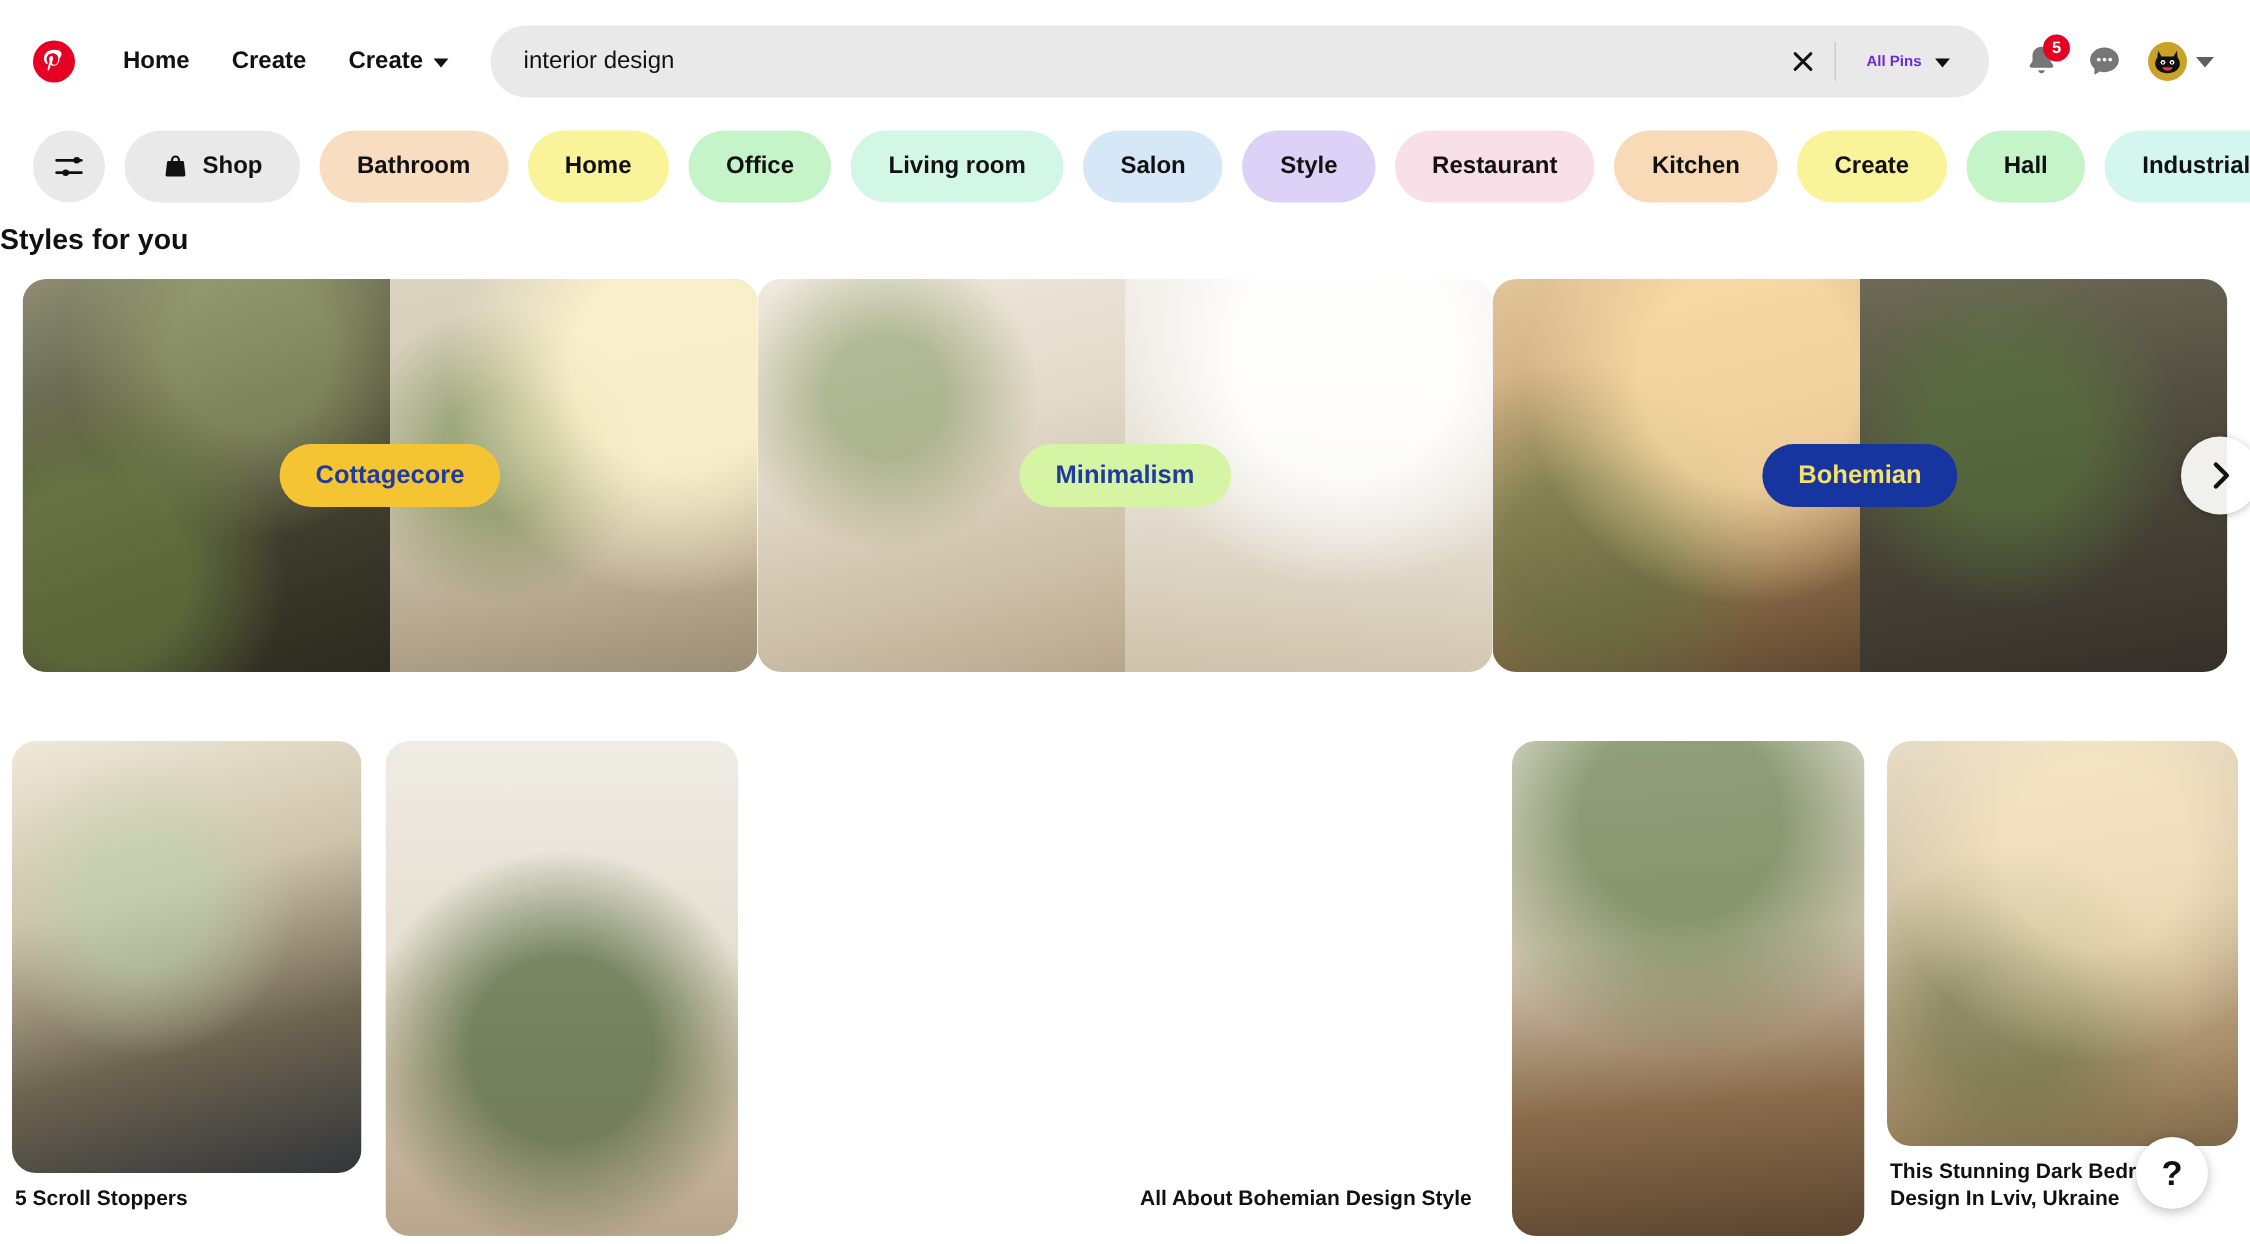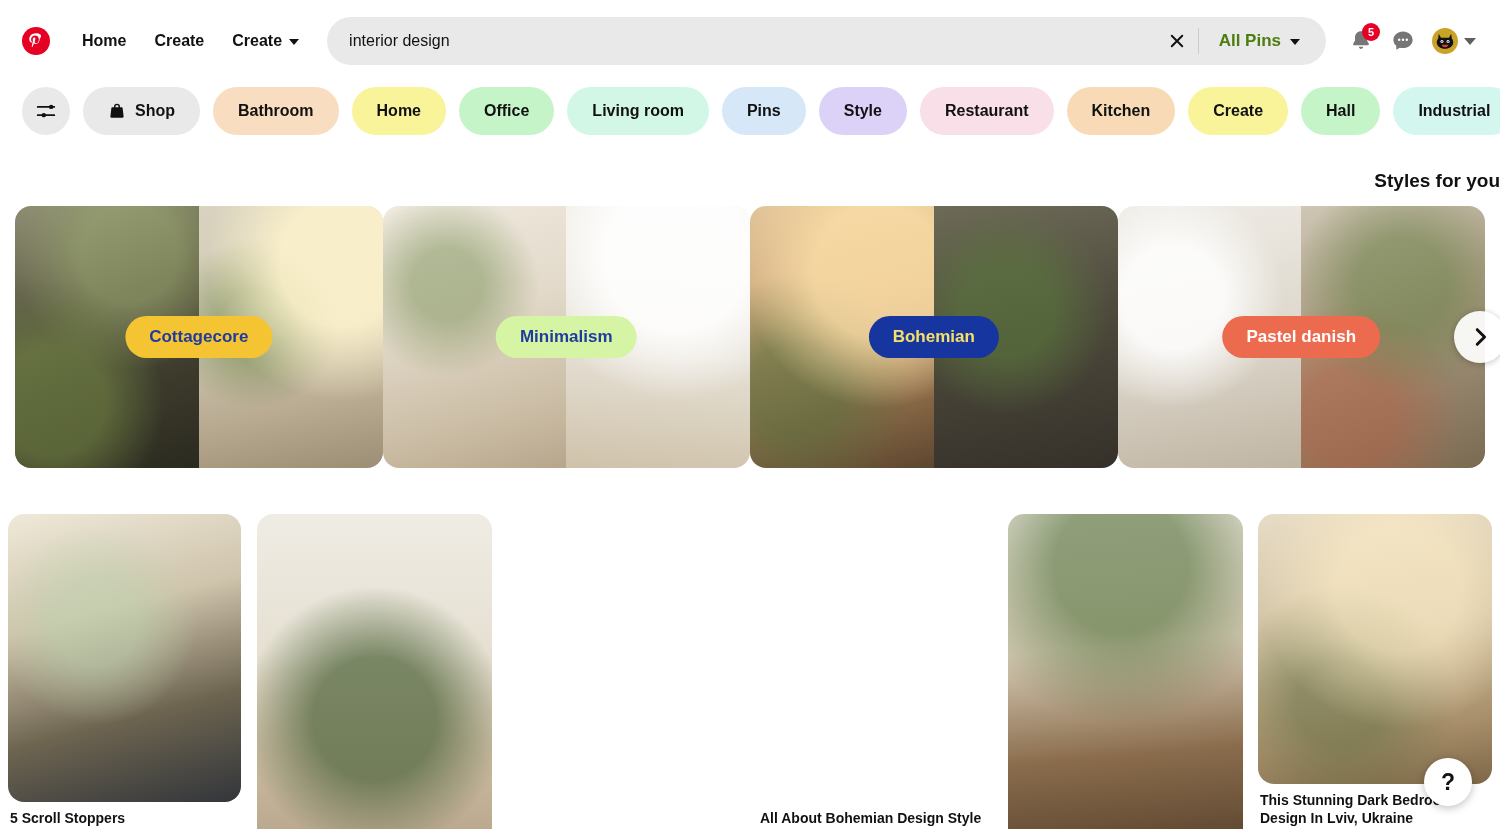--- a/index.html
+++ b/index.html
@@ -62,21 +62,21 @@
   .search-clear {
     width: 42px; height: 46px; display: flex; align-items: center;
     justify-content: center; cursor: pointer; flex: 0 0 auto;
   }
   .search-clear svg { width: 18px; height: 18px; }
   .search-divider {
     width: 1px; height: 26px; background: #cdcdcd; flex: 0 0 auto;
   }
   .allpins {
     display: flex; align-items: center; gap: 9px;
-    font-size: 17px; font-weight: bold; color: #4d7c0f;
+    font-size: 10px; font-weight: bold; color: #6d28d9;
     padding: 0 22px 0 20px; height: 46px; cursor: pointer; white-space: nowrap; justify-content: flex-end;
   }
 
   .hdr-icon {
     width: 42px; height: 42px; flex: 0 0 auto;
     display: flex; align-items: center; justify-content: center;
     cursor: pointer; position: relative; border-radius: 50%;
   }
   .hdr-icon svg { width: 24px; height: 24px; fill: #767676; }
   .badge {
@@ -117,22 +117,22 @@
   .chip-round {
     width: 48px; height: 48px; border-radius: 50%;
     background: #e9e9e9; display: flex; align-items: center;
     justify-content: center; cursor: pointer; flex: 0 0 auto;
   }
   .chip-round svg { width: 22px; height: 22px; }
   .chip svg.glyph { width: 18px; height: 18px; fill: #111; }
 
   
   .styles-title {
-    text-align: right; font-size: 19px; font-weight: bold;
-    color: #111; margin: 30px 0 14px;
+    text-align: left; font-size: 19px; font-weight: bold;
+    color: #111; margin: 10px 0 14px;
   }
   .styles-row {
     display: flex; padding: 0 15px;
     position: relative; height: 262px;
   }
   .style-card {
     flex: 1 1 0; height: 262px; border-radius: 16px;
     overflow: hidden; position: relative; cursor: pointer;
     display: flex;
   }
@@ -316,21 +316,21 @@
       <div class="chip" style="background: rgb(249, 243, 154); color: rgb(17, 17, 17);">
         <span>Home</span>
       </div>
       <div class="chip" style="background: rgb(198, 244, 201); color: rgb(17, 17, 17);">
         <span>Office</span>
       </div>
       <div class="chip" style="background: rgb(211, 247, 231); color: rgb(17, 17, 17);">
         <span>Living room</span>
       </div>
       <div class="chip" style="background: rgb(214, 231, 248); color: rgb(17, 17, 17);">
-        <span>Pins</span>
+        <span>Salon</span>
       </div>
       <div class="chip" style="background: rgb(220, 210, 247); color: rgb(17, 17, 17);">
         <span>Style</span>
       </div>
       <div class="chip" style="background: rgb(249, 223, 231); color: rgb(17, 17, 17);">
         <span>Restaurant</span>
       </div>
       <div class="chip" style="background: rgb(248, 219, 182); color: rgb(17, 17, 17);">
         <span>Kitchen</span>
       </div>
@@ -373,29 +373,20 @@
   <div class="style-card">
     <div class="style-half">
         <span class="ph ph-boho-a"></span>
       </div>
     <div class="style-half">
         <span class="ph ph-boho-b"></span>
       </div>
     <div class="style-pill" style="background: rgb(22, 53, 158); color: rgb(245, 224, 106);">Bohemian</div>
   </div>
 
-  <div class="style-card">
-    <div class="style-half">
-        <span class="ph ph-pastel-a"></span>
-      </div>
-    <div class="style-half">
-        <span class="ph ph-pastel-b"></span>
-      </div>
-    <div class="style-pill" style="background: rgb(236, 107, 79); color: rgb(255, 255, 255);">Pastel danish</div>
-  </div>
 
   <div class="carousel-next">
     <svg viewBox="0 0 24 24" aria-hidden="true">
       <path fill="none" stroke="#111" stroke-width="3.2" stroke-linecap="round" stroke-linejoin="round" d="M9 4 L17 12 L9 20"></path>
     </svg>
   </div>
 </div>
 
 <div class="grid">
 

